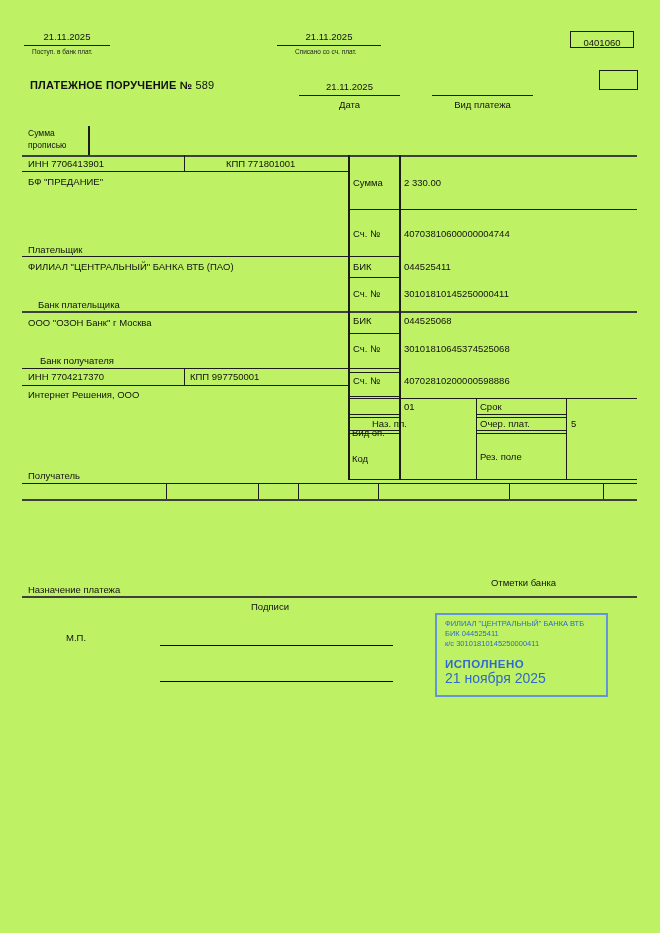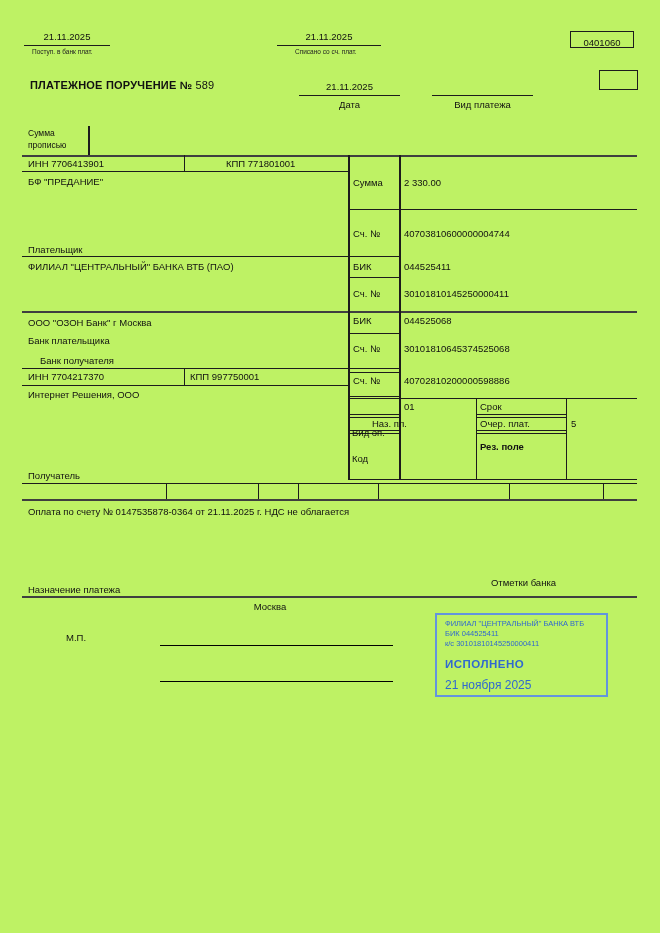--- a/index.html
+++ b/index.html
@@ -18,21 +18,21 @@
   .hthick{position:absolute;background:#3f3f3f;height:2px;}
   .vline{position:absolute;background:#1c1c1c;width:1.5px;}
   .box{position:absolute;border:1.5px solid #1c1c1c;box-sizing:border-box;}
   .title{font-size:11px;letter-spacing:0.2px;}
   .stamp{
     position:absolute;border:2px solid #6395dd;box-sizing:border-box;
     color:#3069cf;padding:4px 8px;
   }
   .stamp .s1{font-size:7.5px;line-height:10px;}
   .stamp .done{font-size:11.5px;font-weight:bold;margin-top:9px;letter-spacing:0.5px;}
-  .stamp .sdate{font-size:12px;margin-top:8px;}
+  .stamp .sdate{font-size:14px;}
 </style>
 </head>
 <body>
 
 <div class="page">
 
   <div class="abs t center" style="left:24px;top:31px;width:86px;">21.11.2025</div>
   <div class="hline" style="left:24px;top:45px;width:86px;"></div>
   <div class="abs small" style="left:32px;top:48px;">Поступ. в банк плат.</div>
 
@@ -65,21 +65,21 @@
   <div class="abs t" style="left:28px;top:158px;">ИНН 7706413901</div>
   <div class="vline" style="left:184px;top:155px;height:16px;width:1px;"></div>
   <div class="abs t" style="left:190px;top:158px;padding-left:36px;">КПП 771801001</div>
   <div class="hline" style="left:22px;top:171px;width:326px;"></div>
 
   <div class="abs t" style="left:28px;top:176px;">БФ "ПРЕДАНИЕ"</div>
   <div class="abs label" style="left:28px;top:244px;">Плательщик</div>
   <div class="hline" style="left:22px;top:256px;width:377px;"></div>
 
   <div class="abs t" style="left:28px;top:261px;">ФИЛИАЛ "ЦЕНТРАЛЬНЫЙ" БАНКА ВТБ (ПАО)</div>
-  <div class="abs label" style="left:28px;top:299px;margin-top:36px;">Банк плательщика</div>
+  <div class="abs label" style="left:38px;top:299px;">Банк плательщика</div>
   <div class="hthick" style="left:22px;top:311px;width:615px;"></div>
 
   <div class="abs t" style="left:28px;top:317px;">ООО "ОЗОН Банк" г Москва</div>
   <div class="abs label" style="left:28px;top:355px;margin-left:12px;">Банк получателя</div>
   <div class="hline" style="left:22px;top:368px;width:377px;"></div>
 
   <div class="abs t" style="left:28px;top:371px;">ИНН 7704217370</div>
   <div class="vline" style="left:184px;top:368px;height:17px;width:1px;"></div>
   <div class="abs t" style="left:190px;top:371px;">КПП 997750001</div>
   <div class="hline" style="left:22px;top:385px;width:326px;"></div>
@@ -126,36 +126,35 @@
   <div class="hline" style="left:476px;top:433px;width:91px;"></div>
   <div class="hline" style="left:348px;top:479px;width:289px;"></div>
 
   <div class="abs t" style="left:352px;top:401px;margin-top:26px;">Вид оп.</div>
   <div class="abs t" style="left:404px;top:401px;">01</div>
   <div class="abs t" style="left:480px;top:401px;">Срок</div>
   <div class="abs t" style="left:372px;top:418px;">Наз. пл.</div>
   <div class="abs t" style="left:480px;top:418px;">Очер. плат.</div>
   <div class="abs t" style="left:571px;top:418px;">5</div>
   <div class="abs t" style="left:352px;top:453px;">Код</div>
-  <div class="abs t" style="left:480px;top:441px;font-weight:bold;">Рез. поле</div>
+  <div class="abs t" style="left:480px;top:451px;">Рез. поле</div>
 
   <div class="hline" style="left:22px;top:483px;width:615px;"></div>
   <div class="vline" style="left:166px;top:483px;height:16px;width:1px;"></div>
   <div class="vline" style="left:258px;top:483px;height:16px;width:1px;"></div>
   <div class="vline" style="left:298px;top:483px;height:16px;width:1px;"></div>
   <div class="vline" style="left:378px;top:483px;height:16px;width:1px;"></div>
   <div class="vline" style="left:509px;top:483px;height:16px;width:1px;"></div>
   <div class="vline" style="left:603px;top:483px;height:16px;width:1px;"></div>
   <div class="hthick" style="left:22px;top:499px;width:615px;"></div>
 
-  <div class="abs t" style="left:28px;top:506px;">Оплата по счету № 0147535878-0364 от 21.11.2025 г. НДС не облагается</div>
   <div class="abs label" style="left:28px;top:584px;">Назначение платежа</div>
   <div class="hthick" style="left:22px;top:596px;width:615px;"></div>
 
-  <div class="abs t center" style="left:220px;top:601px;width:100px;">Москва</div>
+  <div class="abs t center" style="left:220px;top:601px;width:100px;">Подписи</div>
   <div class="abs t center" style="left:471px;top:577px;width:105px;">Отметки банка</div>
 
   <div class="abs t" style="left:66px;top:632px;">М.П.</div>
   <div class="hline" style="left:160px;top:645px;width:233px;background:#000;"></div>
   <div class="hline" style="left:160px;top:681px;width:233px;background:#000;"></div>
 
   <div class="stamp" style="left:435px;top:613px;width:173px;height:84px;">
     <div class="s1">ФИЛИАЛ "ЦЕНТРАЛЬНЫЙ" БАНКА ВТБ</div>
     <div class="s1">БИК 044525411</div>
     <div class="s1">к/с 30101810145250000411</div>

